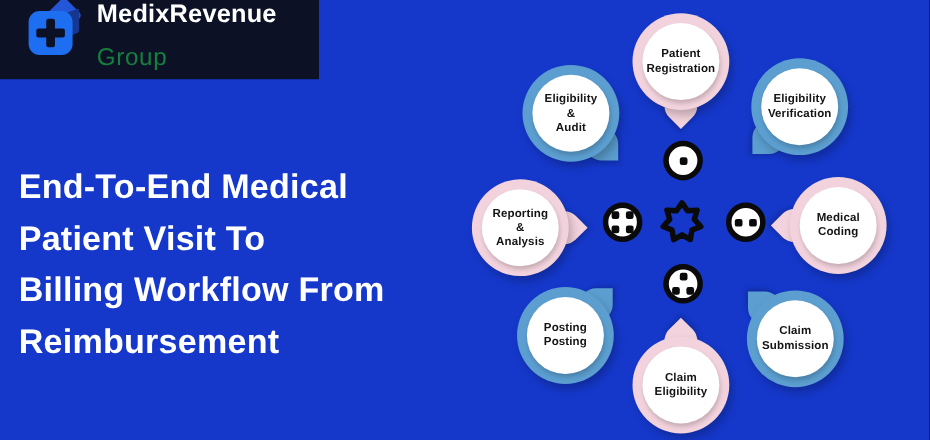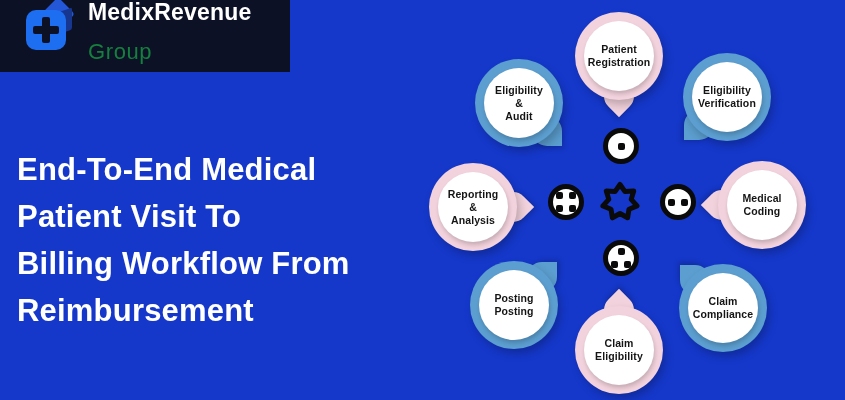--- a/index.html
+++ b/index.html
@@ -148,21 +148,21 @@
         <span>Medical</span>
         <span>Coding</span>
       </span>
     </div>
 
     <div class="bubble blue" style="left:679px;top:264px">
       <span class="tail" style="left:1px;top:1px;transform:rotate(180deg)"></span>
       <span class="ring"></span>
       <span class="inner">
         <span>Claim</span>
-        <span>Compliance</span>
+        <span>Submission</span>
       </span>
     </div>
 
     <div class="bubble pink" style="left:575px;top:306px">
       <span class="tail" style="left:29px;top:-11px;transform:rotate(225deg)"></span>
       <span class="ring"></span>
       <span class="inner">
         <span>Claim</span>
         <span>Eligibility</span>
       </span>

